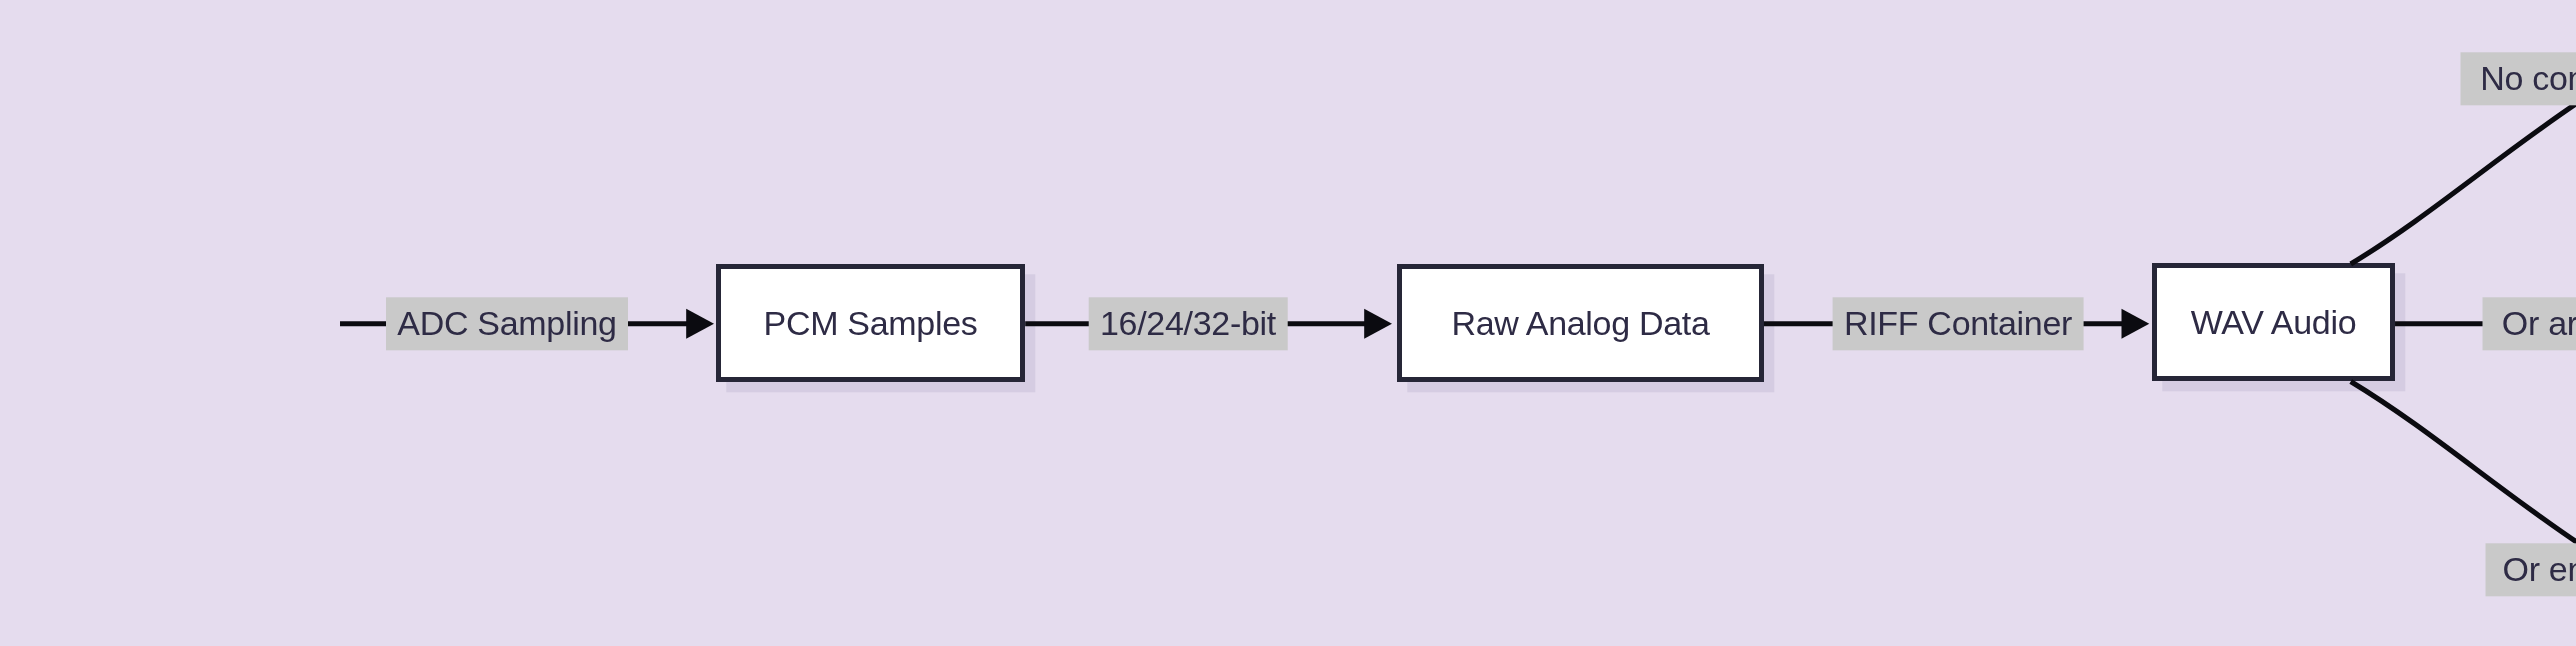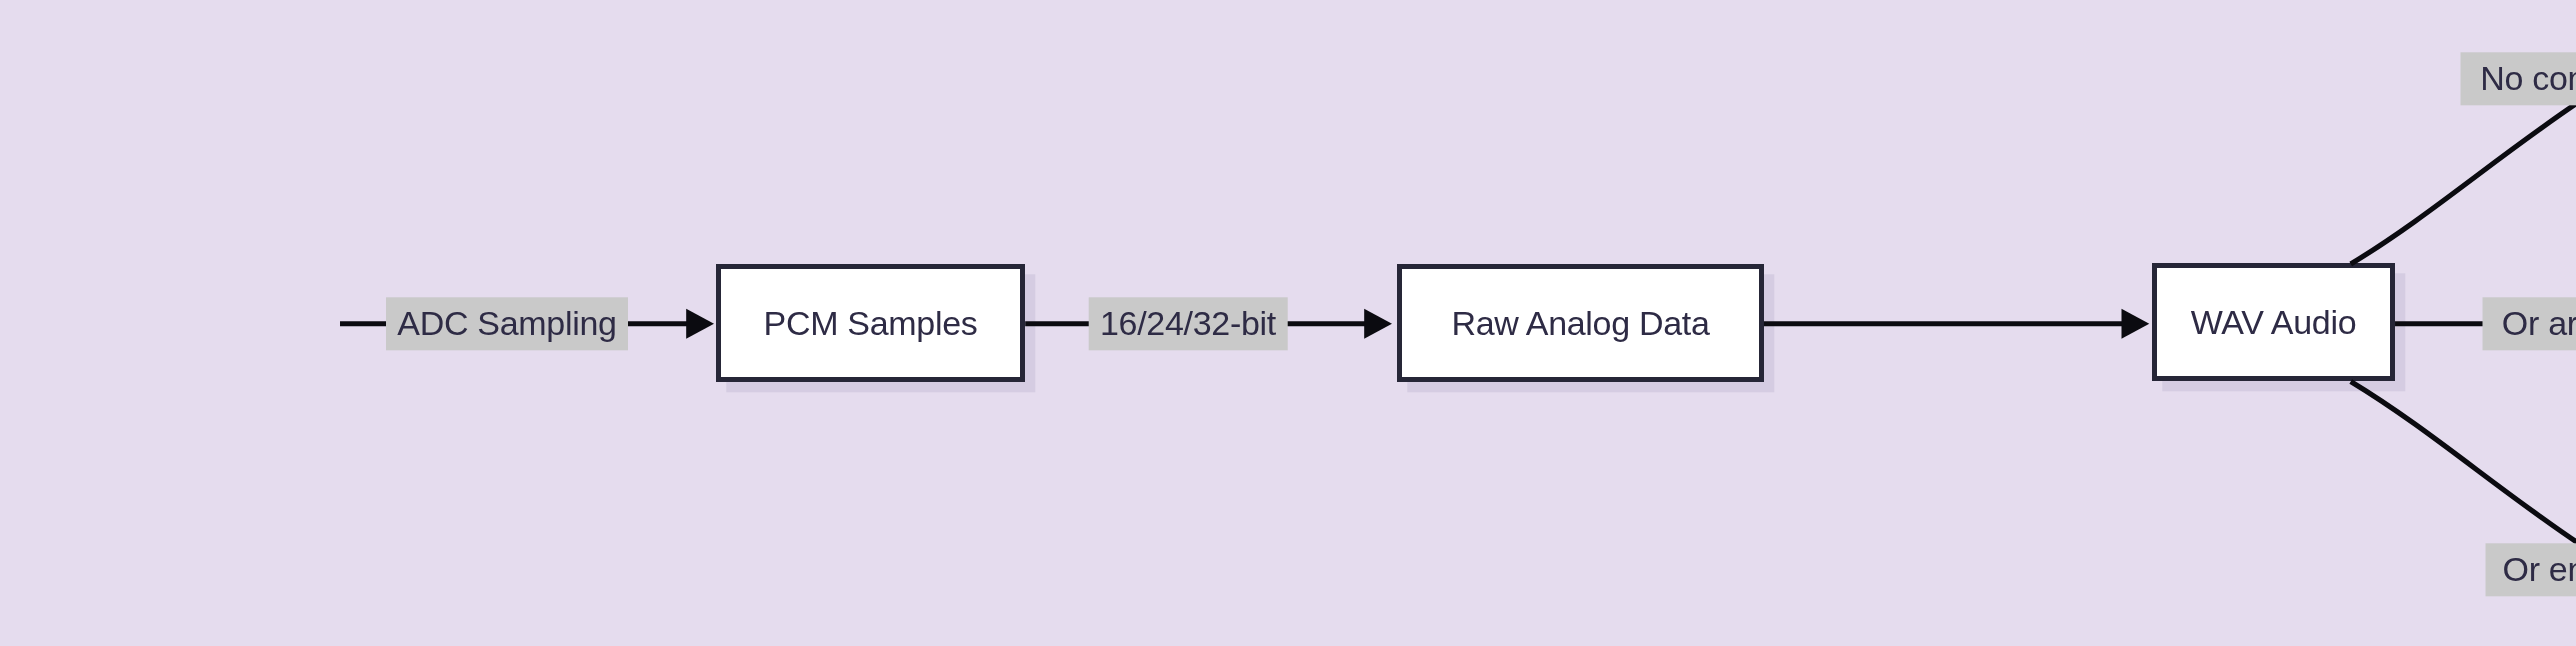--- a/index.html
+++ b/index.html
@@ -97,18 +97,19 @@
   </div>
   <div class="node node-raw">
     <span>Raw Analog Data</span>
   </div>
   <div class="node node-wav">
     <span>WAV Audio</span>
   </div>
 
   <div class="edge-label el-adc">ADC Sampling</div>
   <div class="edge-label el-bit">16/24/32-bit</div>
+  <div class="edge-label el-riff">RIFF Container</div>
   <div class="edge-label el-nocomp">No compression</div>
   <div class="edge-label el-archive">Or archive as</div>
   <div class="edge-label el-encode">Or encode to</div>
 
 </div>
 
 
 </body></html>

